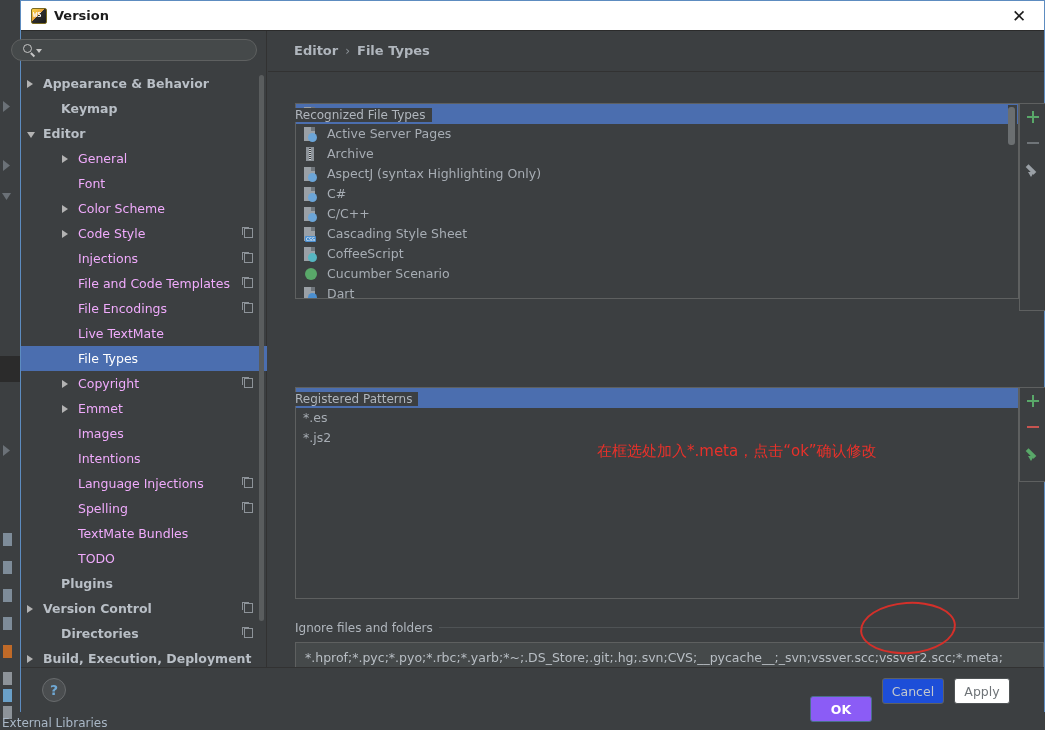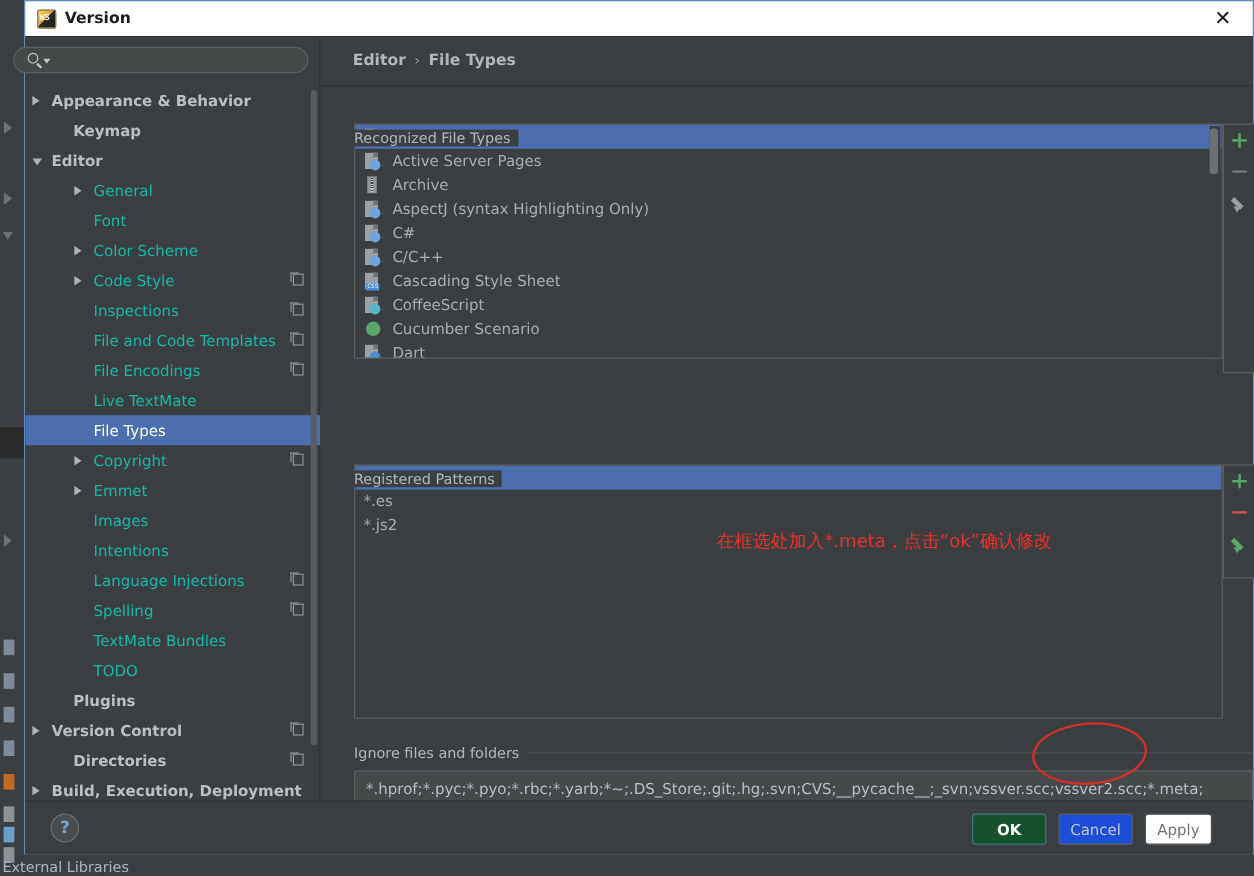--- a/index.html
+++ b/index.html
@@ -44,21 +44,21 @@
        background:#c6c6c6;transform:rotate(45deg);transform-origin:left center;}
   .mag-caret{position:absolute;left:24px;top:9px;width:0;height:0;
        border-left:3.5px solid transparent;border-right:3.5px solid transparent;
        border-top:4px solid #c6c6c6;}
   #search-input{position:absolute;left:34px;top:4px;width:180px;height:15px;border:none;
        background:transparent;color:#bbbbbb;outline:none;font-size:12px;
        font-family:"DejaVu Sans","Liberation Sans",sans-serif;}
 
   #tree{position:absolute;left:0;top:40px;width:246px;height:596px;overflow:hidden;}
   .tnode{position:relative;height:25px;line-height:25px;white-space:nowrap;
-         font-size:12.5px;color:#14b8a6;cursor:default;}
+         font-size:12.5px;color:#f0abfc;cursor:default;}
   .tnode.bold{font-weight:bold;color:#b9bfc6;}
   .tnode.sel{background:#4b6eaf;color:#ffffff;}
   .tnode .tlabel{position:absolute;top:0;}
   .arrow{position:absolute;top:9px;width:0;height:0;
          border-top:4.5px solid transparent;border-bottom:4.5px solid transparent;
          border-left:6px solid #b3b3b3;}
   .arrow.down{border-left:4.5px solid transparent;border-right:4.5px solid transparent;
          border-top:6px solid #b3b3b3;border-bottom:none;top:11px;}
   .copyicon{position:absolute;right:14px;top:7px;width:9px;height:10px;
          border:1px solid #8d9399;box-sizing:border-box;}
@@ -128,21 +128,21 @@
         border:2px solid #d4302a;border-radius:50%;transform:rotate(-4deg);}
 
   
   #footer{position:absolute;left:0;top:666px;width:1023px;height:45px;background:#3c3f41;
         border-top:1px solid #323232;box-sizing:border-box;}
   #help-btn{position:absolute;left:21px;top:10px;width:24px;height:24px;border-radius:50%;
         background:#4a4d4f;border:1px solid #686b6d;box-sizing:border-box;text-align:center;
         line-height:22px;font-size:14px;font-weight:bold;color:#6fa8d4;cursor:default;}
   .dbtn{position:absolute;top:10px;height:26px;line-height:25px;text-align:center;font-size:12.5px;
         border-radius:3px;box-sizing:border-box;cursor:default;}
-  #ok-btn{left:789px;width:62px;background:#14532d;border:1px solid #4a708b;color:#ffffff;font-weight:bold;}
+  #ok-btn{left:789px;width:62px;background:#8b5cf6;border:1px solid #4a708b;color:#ffffff;font-weight:bold;margin-top:18px;}
   #cancel-btn{left:861px;width:62px;background:#1d4ed8;border:1px solid #5e6162;color:#c2c8ce;}
   #apply-btn{left:933px;width:56px;background:#ffffff;border:1px solid #4f5355;color:#6f7478;}
 </style>
 </head>
 <body>
 
 <div id="ide-bg">
   <div id="ide-left-strip"></div>
   <div id="bg-dark-block"></div>
   <div class="bg-mark" style="left:3px;top:101px;background:#6b7177;clip-path:polygon(0 0,100% 50%,0 100%);width:7px;height:11px;"></div>
@@ -202,21 +202,21 @@
           <div class="tnode">
             <span class="arrow" style="left: 41px;"></span>
             <span class="tlabel" style="left: 57px;">Color Scheme</span>
           </div>
           <div class="tnode">
             <span class="arrow" style="left: 41px;"></span>
             <span class="tlabel" style="left: 57px;">Code Style</span>
             <span class="copyicon"></span>
           </div>
           <div class="tnode">
-            <span class="tlabel" style="left: 57px;">Inspections</span>
+            <span class="tlabel" style="left: 57px;">Injections</span>
             <span class="copyicon"></span>
           </div>
           <div class="tnode">
             <span class="tlabel" style="left: 57px;">File and Code Templates</span>
             <span class="copyicon"></span>
           </div>
           <div class="tnode">
             <span class="tlabel" style="left: 57px;">File Encodings</span>
             <span class="copyicon"></span>
           </div>

